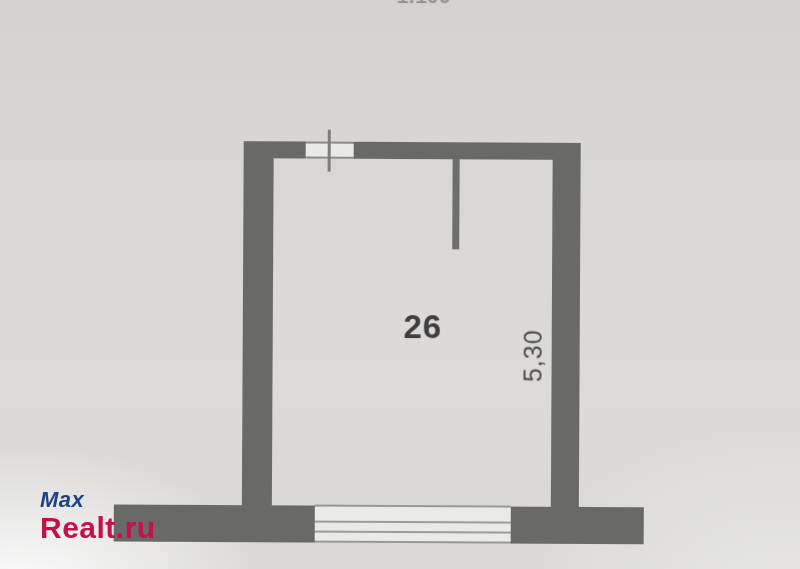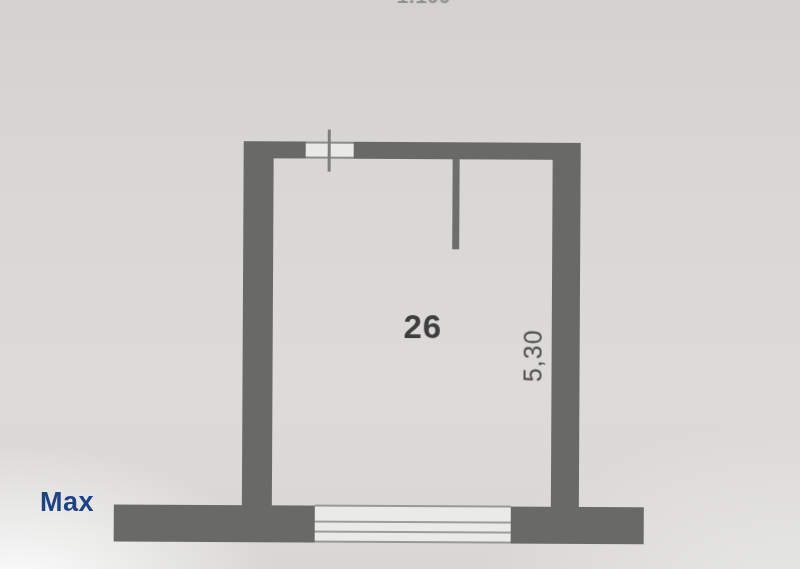--- a/index.html
+++ b/index.html
@@ -86,23 +86,24 @@
     font-size: 21px; font-weight: 600;
     color: #919191;
   }
 
   
   .watermark {
     position: absolute; left: 40px; top: 489px; z-index: 5;
     line-height: 1;
   }
   .watermark-line1 {
-    font-size: 27px; font-weight: 700; letter-spacing: 0.5px;
+    font-size: 22px; font-weight: 700; letter-spacing: 0.5px;
     color: #1d4384;
     display: block;
+    font-style: italic;
   }
   .watermark-line2 {
     font-size: 30px; font-weight: 700; letter-spacing: 0.5px;
     color: #c3114e;
     display: block;
     margin-top: 2px;
   }
 </style>
 </head>
 <body>
@@ -128,15 +129,16 @@
       <div class="glazing-line l2"></div>
     </div>
 
     <div class="room-number">26</div>
     <div class="dim-height">5,30</div>
 
   </div>
 
   <div class="watermark">
     <span class="watermark-line1">Max</span>
+    <span class="watermark-line2">Realt.ru</span>
   </div>
 
 </div>
 
 </body></html>

